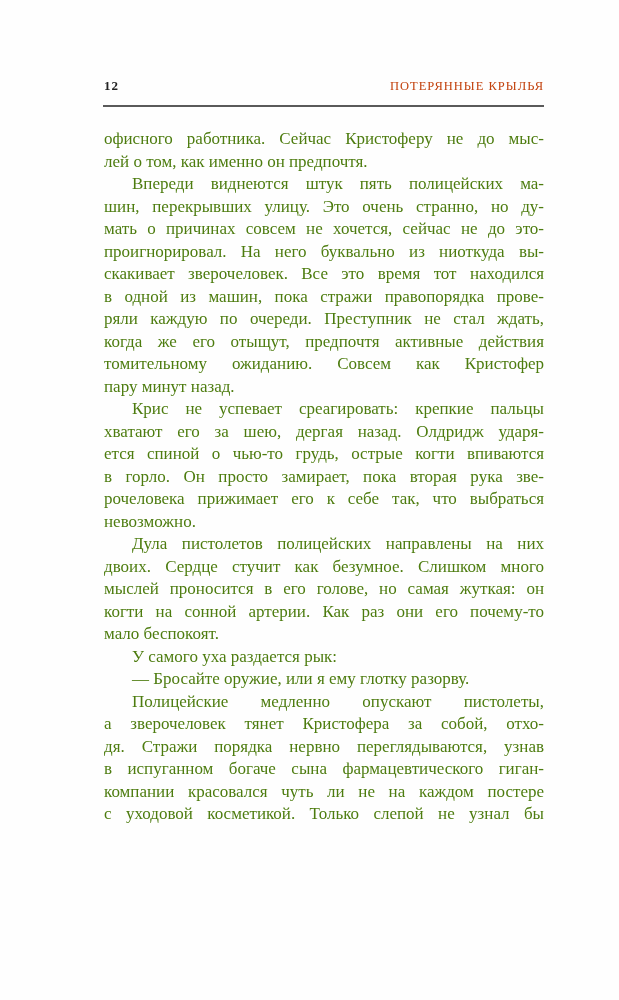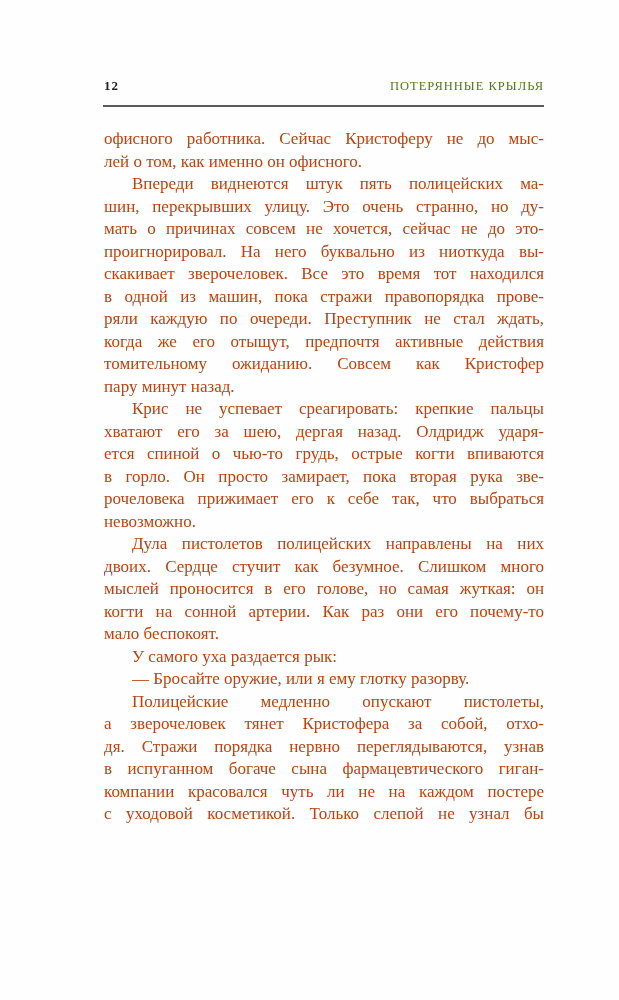--- a/index.html
+++ b/index.html
@@ -27,21 +27,21 @@
   }
   .page-number {
     font-size: 13px;
     font-weight: 700;
     letter-spacing: 1px;
   }
   .running-title {
     font-size: 12.5px;
     font-weight: 400;
     letter-spacing: 1px;
-    color: #4d7c0f;
+    color: #c2410c;
   }
   .header-rule {
     position: absolute;
     left: 103px;
     top: 105px;
     width: 441px;
     height: 2px;
     background: #5a5a5a;
   }
   .text-block {
@@ -70,23 +70,23 @@
 
 <div class="page" style="background: rgb(254, 254, 254);">
 
   <div class="running-head">
     <span class="page-number">12</span>
     <span class="running-title">ПОТЕРЯННЫЕ КРЫЛЬЯ</span>
   </div>
 
   <div class="header-rule" style="background: rgb(90, 90, 90);"></div>
 
-  <div class="text-block" style="color: #c2410c;">
+  <div class="text-block" style="color: #4d7c0f;">
       <div class="line j">офисного работника. Сейчас Кристоферу не до мыс-</div>
-      <div class="line">лей о том, как именно он офисного.</div>
+      <div class="line">лей о том, как именно он предпочтя.</div>
       <div class="line j indent">Впереди виднеются штук пять полицейских ма-</div>
       <div class="line j">шин, перекрывших улицу. Это очень странно, но ду-</div>
       <div class="line j">мать о причинах совсем не хочется, сейчас не до это-</div>
       <div class="line j">проигнорировал. На него буквально из ниоткуда вы-</div>
       <div class="line j">скакивает зверочеловек. Все это время тот находился</div>
       <div class="line j">в одной из машин, пока стражи правопорядка прове-</div>
       <div class="line j">ряли каждую по очереди. Преступник не стал ждать,</div>
       <div class="line j">когда же его отыщут, предпочтя активные действия</div>
       <div class="line j">томительному ожиданию. Совсем как Кристофер</div>
       <div class="line">пару минут назад.</div>

